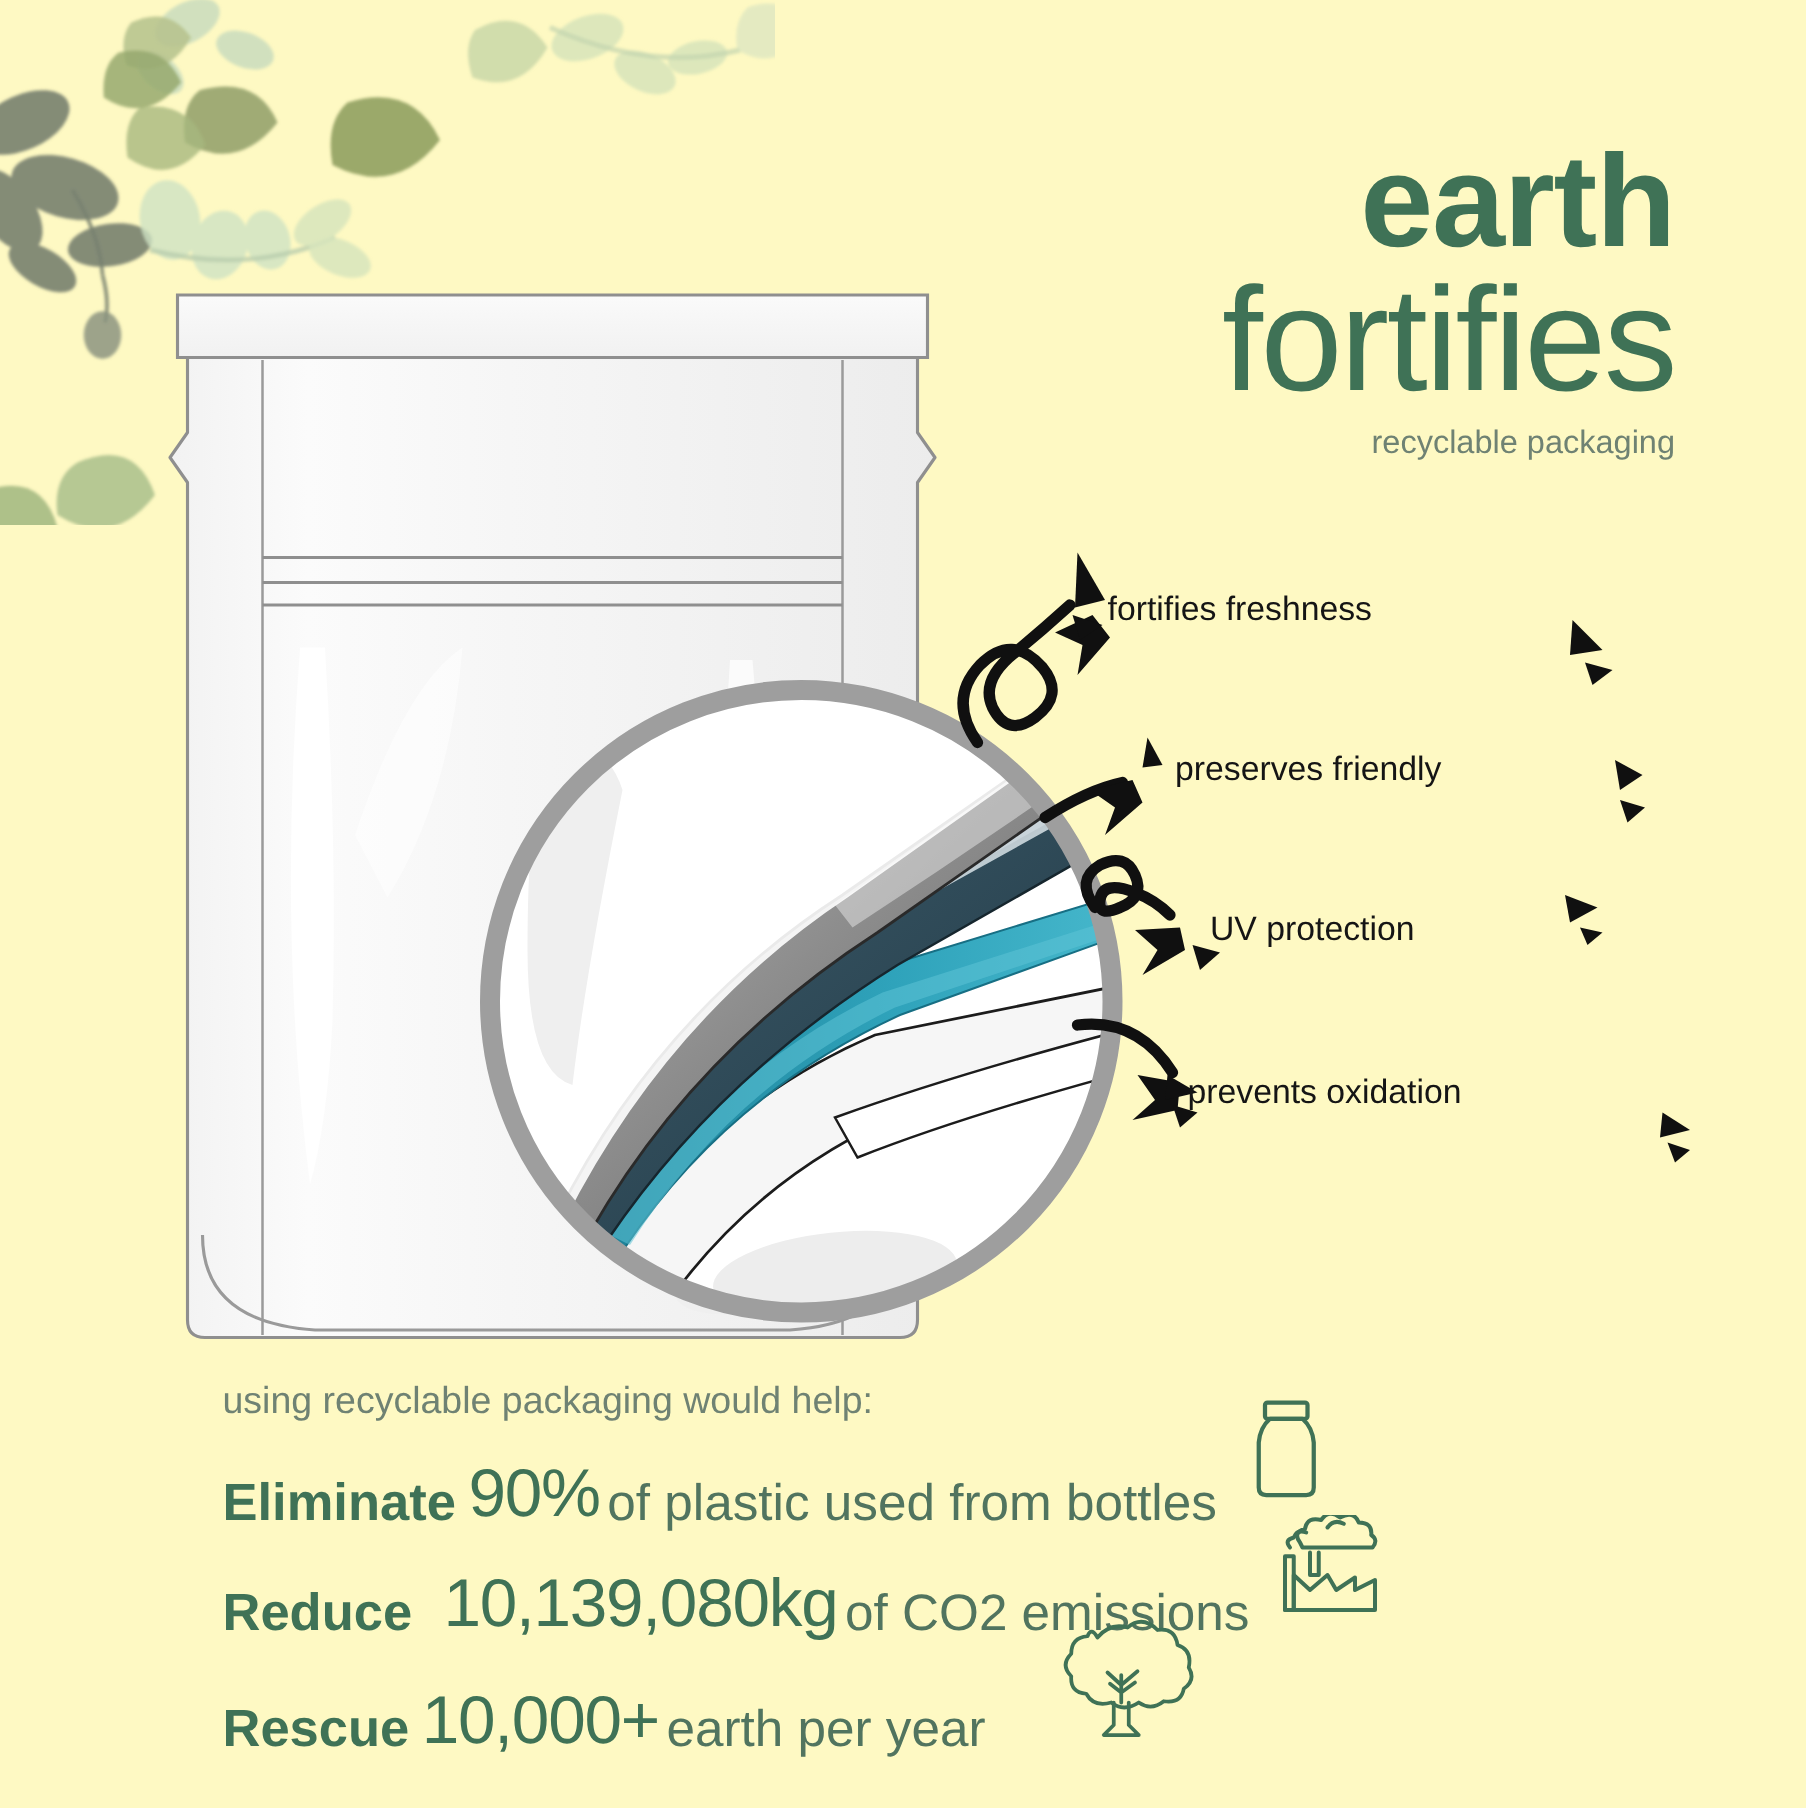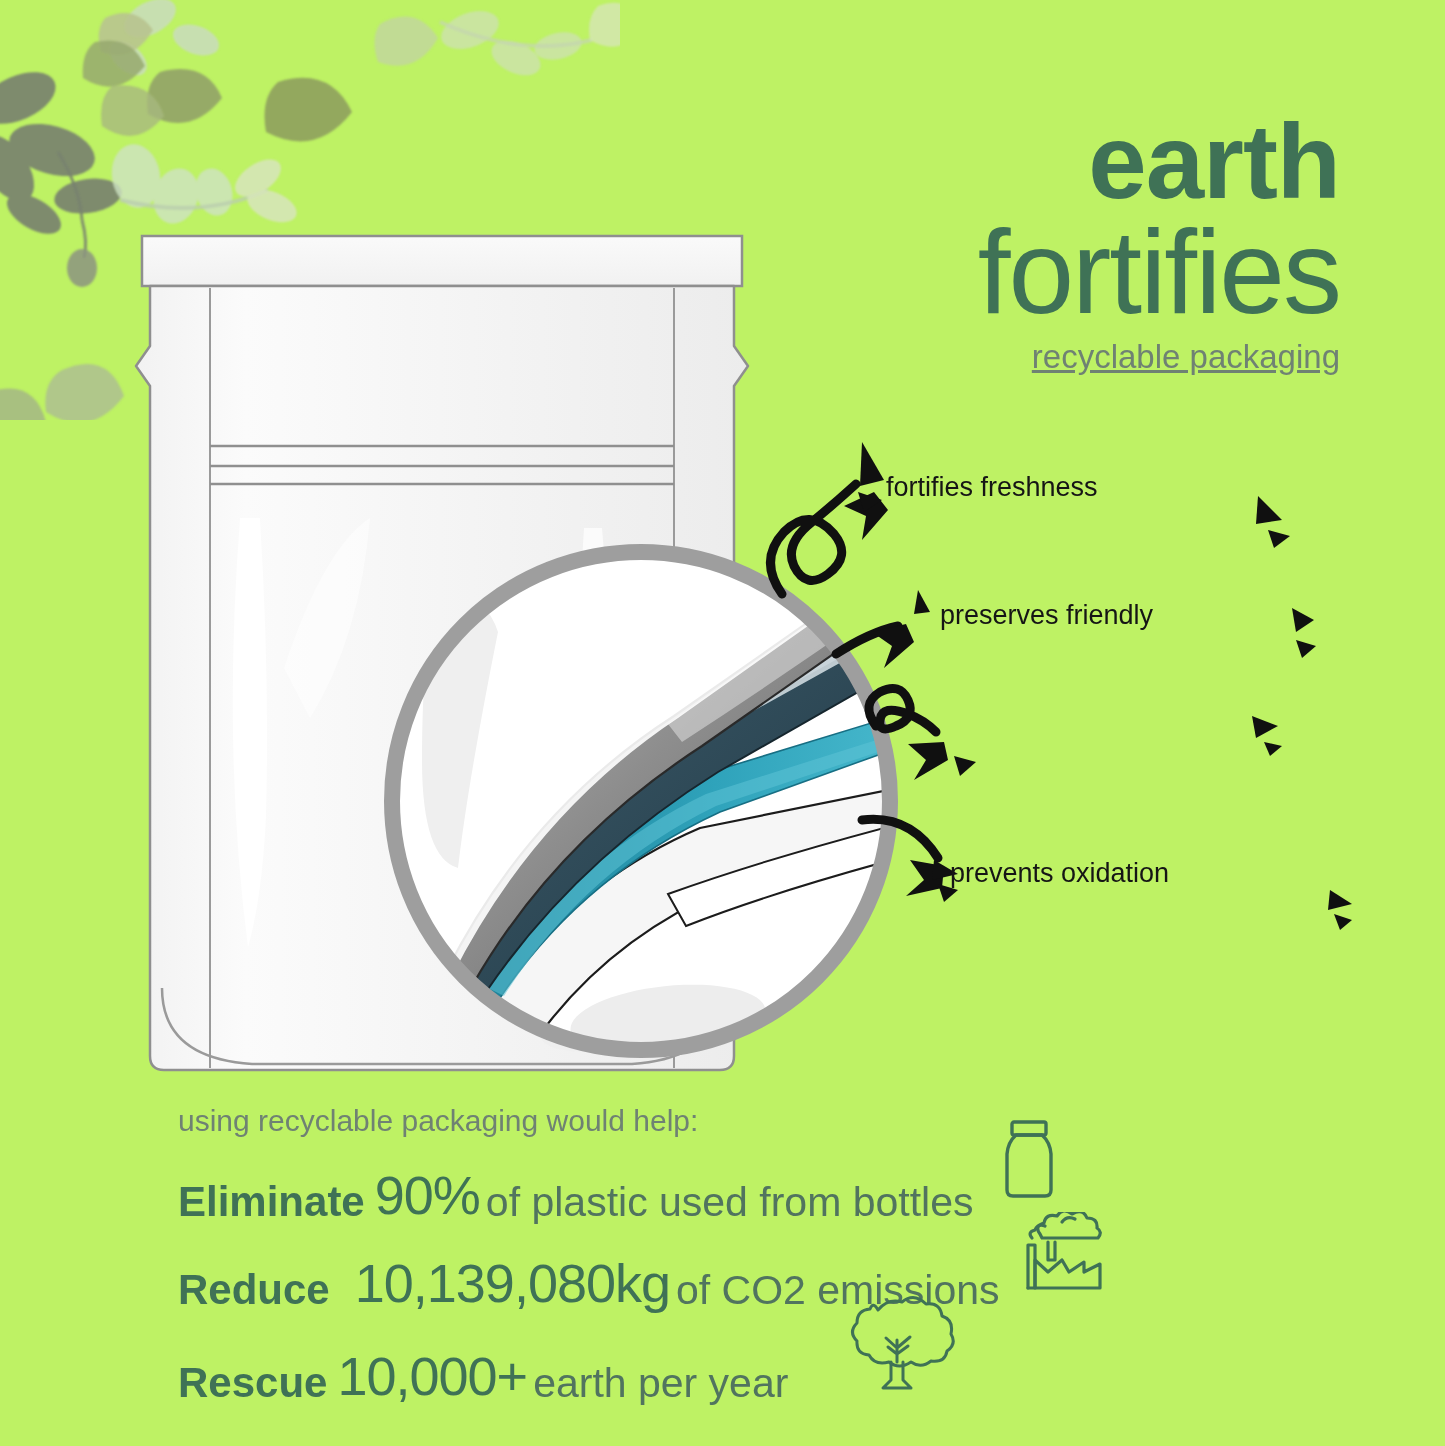--- a/index.html
+++ b/index.html
@@ -4,21 +4,21 @@
 <style>
   html, body {
     margin: 0;
     padding: 0;
     background: #f7ede7;
   }
   .canvas {
     position: relative;
     width: 1445px;
     height: 1446px;
-    background: #bef264;
+    background: #fef9c3;
     overflow: hidden;
     font-family: "Liberation Sans", sans-serif;
   }
 
   
   .foliage {
     position: absolute;
     left: 0; top: 0;
     width: 620px; height: 420px;
     pointer-events: none;
@@ -59,27 +59,26 @@
   }
   .headline .line2 {
     font-size: 118px;
     font-weight: 300;
     color: #3f7256;
     line-height: 1.02;
     letter-spacing: -2px;
     display: block;
   }
   .headline .sub {
-    font-size: 33px;
+    font-size: 26px;
     font-weight: 400;
     color: #6f8273;
     display: block;
     margin-top: 6px;
     letter-spacing: 0px;
-    text-decoration: underline;
   }
 
   
   .feature {
     position: absolute;
     font-size: 27px;
     color: #151515;
     white-space: nowrap;
     font-weight: 400;
   }
@@ -325,20 +324,21 @@
   </svg>
 
   <div class="headline">
     <span class="line1">earth</span>
     <span class="line2">fortifies</span>
     <span class="sub">recyclable packaging</span>
   </div>
 
   <div class="feature f1">fortifies freshness</div>
   <div class="feature f2">preserves friendly</div>
+  <div class="feature f3">UV protection</div>
   <div class="feature f4">prevents oxidation</div>
 
   <div class="stats">
     <p class="stats-intro">using recyclable packaging would help:</p>
 
     <div class="stat-row row-1">
       <span class="stat-verb">Eliminate</span>
       <span class="stat-num">90%</span>
       <span class="stat-tail">of plastic used from bottles</span>
     </div>

